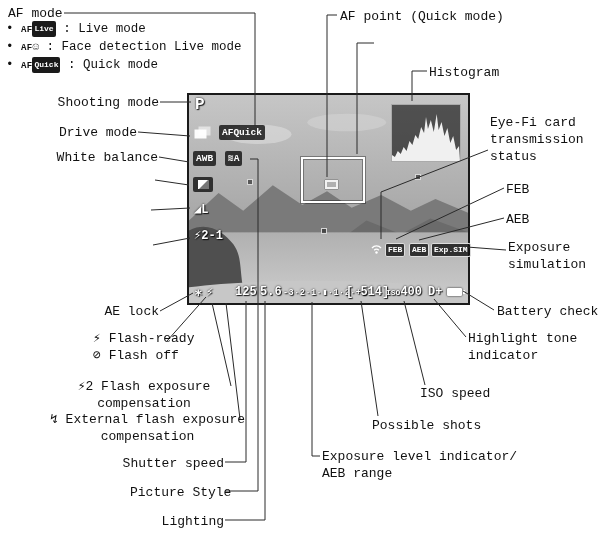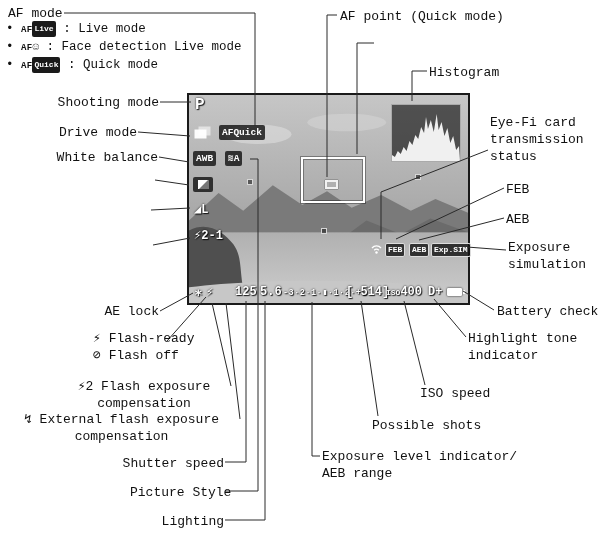--- a/index.html
+++ b/index.html
@@ -112,21 +112,21 @@
   </div>
   <div class="lbl r" style="left:90px;top:303px;width:69px">AE lock</div>
   <div class="lbl" style="left:93px;top:330px">
     <div>⚡ Flash-ready</div>
     <div>⊘ Flash off</div>
   </div>
   <div class="lbl c" style="left:58px;top:378px;width:172px">
     <div>⚡2 Flash exposure</div>
     <div>compensation</div>
   </div>
-  <div class="lbl c" style="left:14px;top:411px;width:215px">
+  <div class="lbl c" style="left:40px;top:411px;width:215px">
     <div>↯ External flash exposure</div>
     <div>compensation</div>
   </div>
   <div class="lbl r" style="left:120px;top:455px;width:104px">Shutter speed</div>
   <div class="lbl r" style="left:130px;top:484px;width:94px">Picture Style</div>
   <div class="lbl r" style="left:160px;top:513px;width:64px">Lighting</div>
 
   <div class="lbl" style="left:340px;top:8px">AF point (Quick mode)</div>
   <div class="lbl" style="left:429px;top:64px">Histogram</div>
   <div class="lbl" style="left:490px;top:114px">

